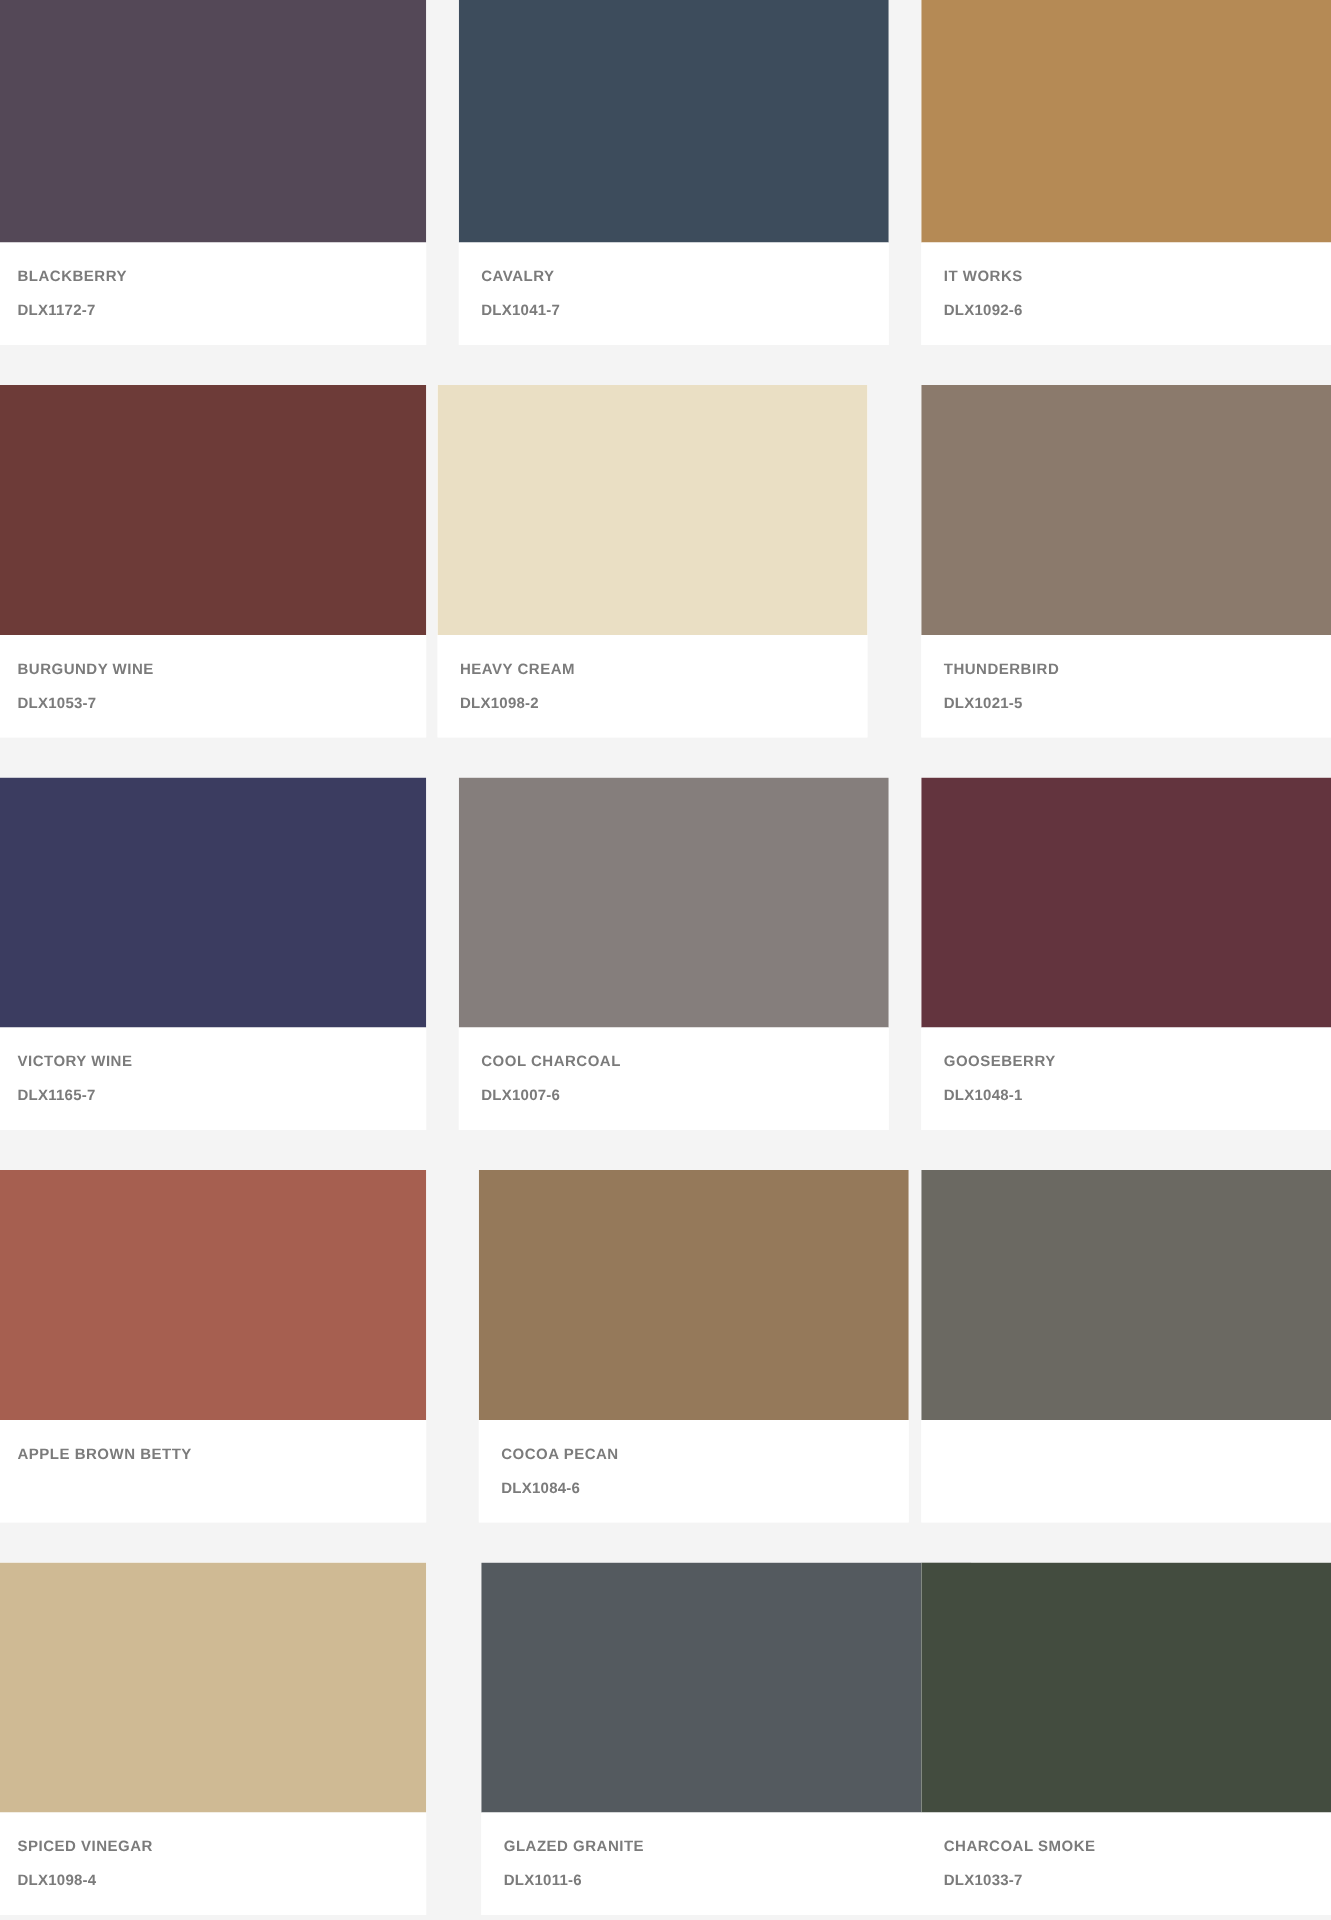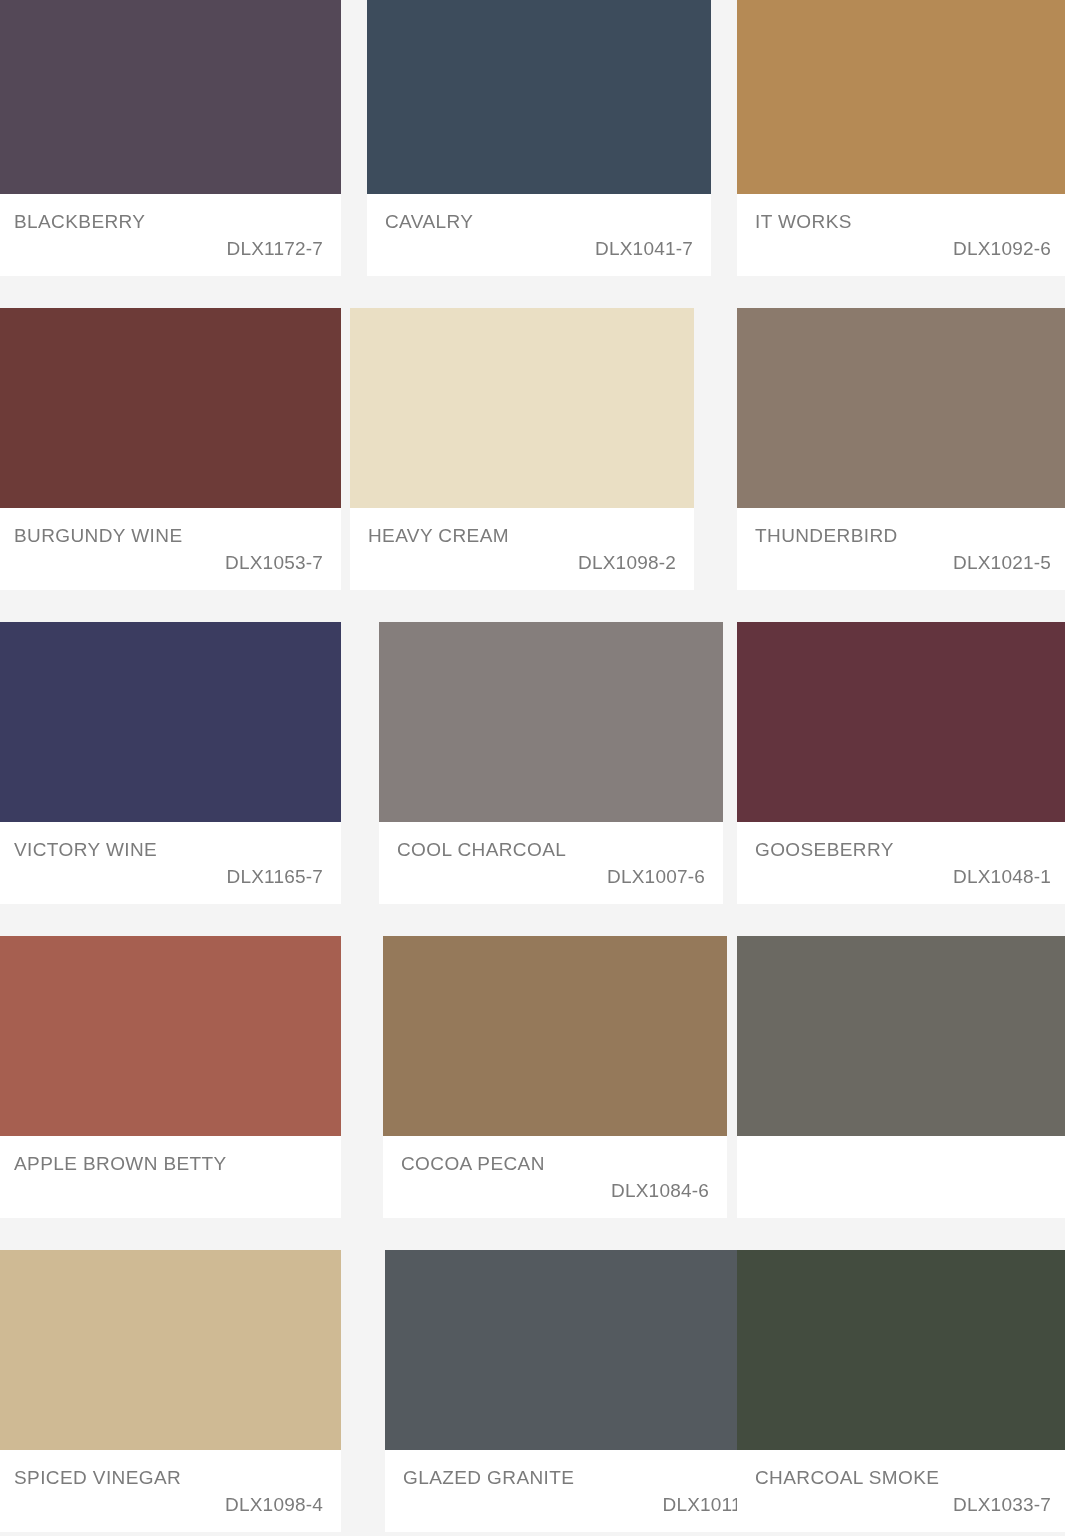--- a/index.html
+++ b/index.html
@@ -39,30 +39,29 @@
   .swatch-info {
     background: #ffffff;
     padding: 14px 18px 0 18px;
     box-sizing: border-box;
     height: 82px;
   }
 
   .swatch-name,
   .swatch-code {
     color: #7b7b7b;
-    font-size: 19px;
+    font-size: 12px;
     line-height: 27px;
     letter-spacing: 0.4px;
     white-space: nowrap;
-    font-weight: 400;
+    font-weight: 700;
   }
 
   .swatch-code {
     letter-spacing: 0.2px;
-    text-align: right;
   }
 </style>
 </head>
 <body>
 
 <div id="swatch-grid">
     <div class="swatch-card" style="left: -4px; top: -6px; width: 345px; height: 282px;">
       <div class="swatch-color" style="height: 200px; background: rgb(84, 72, 87);"></div>
       <div class="swatch-info">
         <div class="swatch-name">BLACKBERRY</div>
@@ -104,21 +103,21 @@
         <div class="swatch-code">DLX1021-5</div>
       </div>
     </div>
     <div class="swatch-card" style="left: -4px; top: 622px; width: 345px; height: 282px;">
       <div class="swatch-color" style="height: 200px; background: rgb(59, 60, 96);"></div>
       <div class="swatch-info">
         <div class="swatch-name">VICTORY WINE</div>
         <div class="swatch-code">DLX1165-7</div>
       </div>
     </div>
-    <div class="swatch-card" style="left: 367px; top: 622px; width: 344px; height: 282px; margin-left: 12px;">
+    <div class="swatch-card" style="left: 367px; top: 622px; width: 344px; height: 282px;">
       <div class="swatch-color" style="height: 200px; background: rgb(133, 126, 124);"></div>
       <div class="swatch-info">
         <div class="swatch-name">COOL CHARCOAL</div>
         <div class="swatch-code">DLX1007-6</div>
       </div>
     </div>
     <div class="swatch-card" style="left: 737px; top: 622px; width: 332px; height: 282px;">
       <div class="swatch-color" style="height: 200px; background: rgb(99, 52, 62);"></div>
       <div class="swatch-info">
         <div class="swatch-name">GOOSEBERRY</div>

